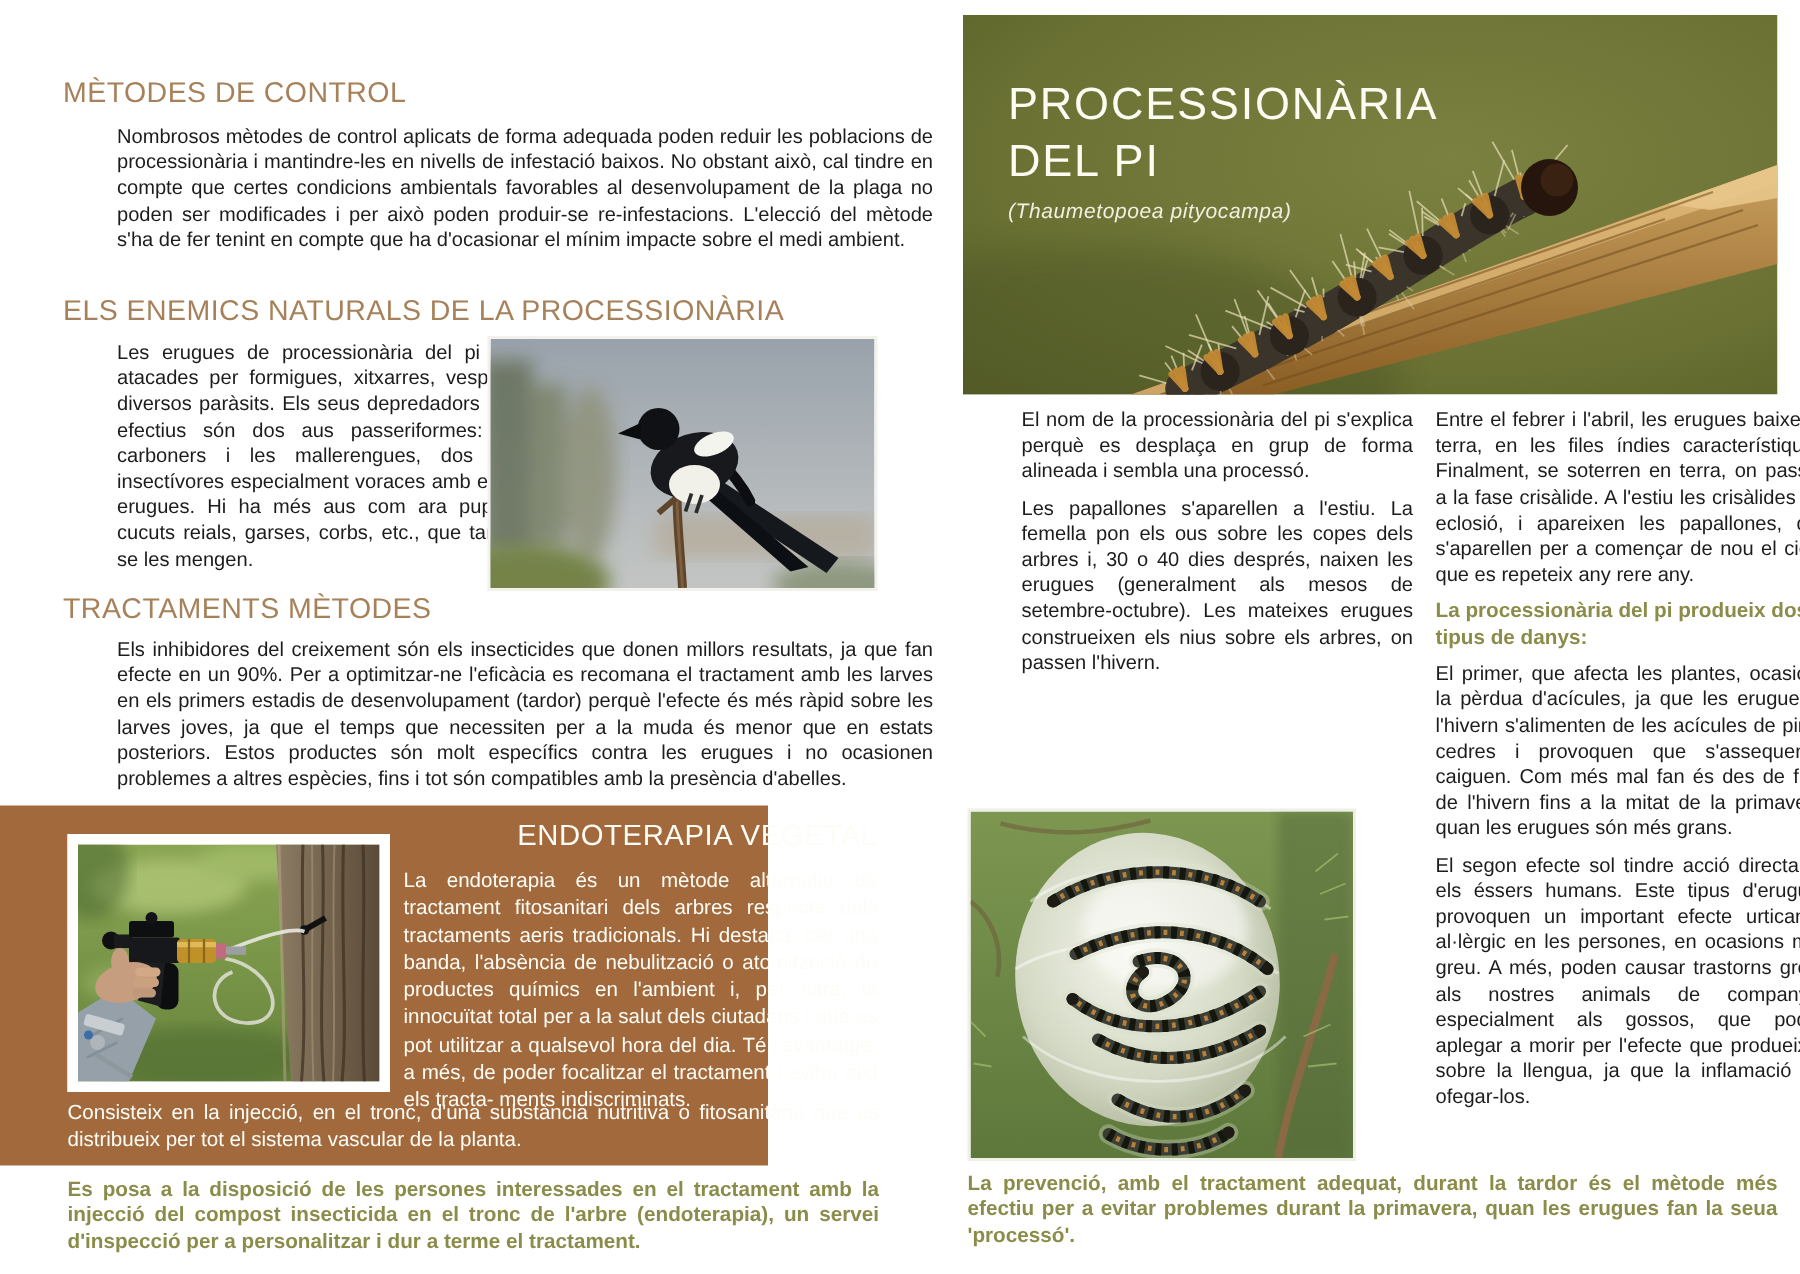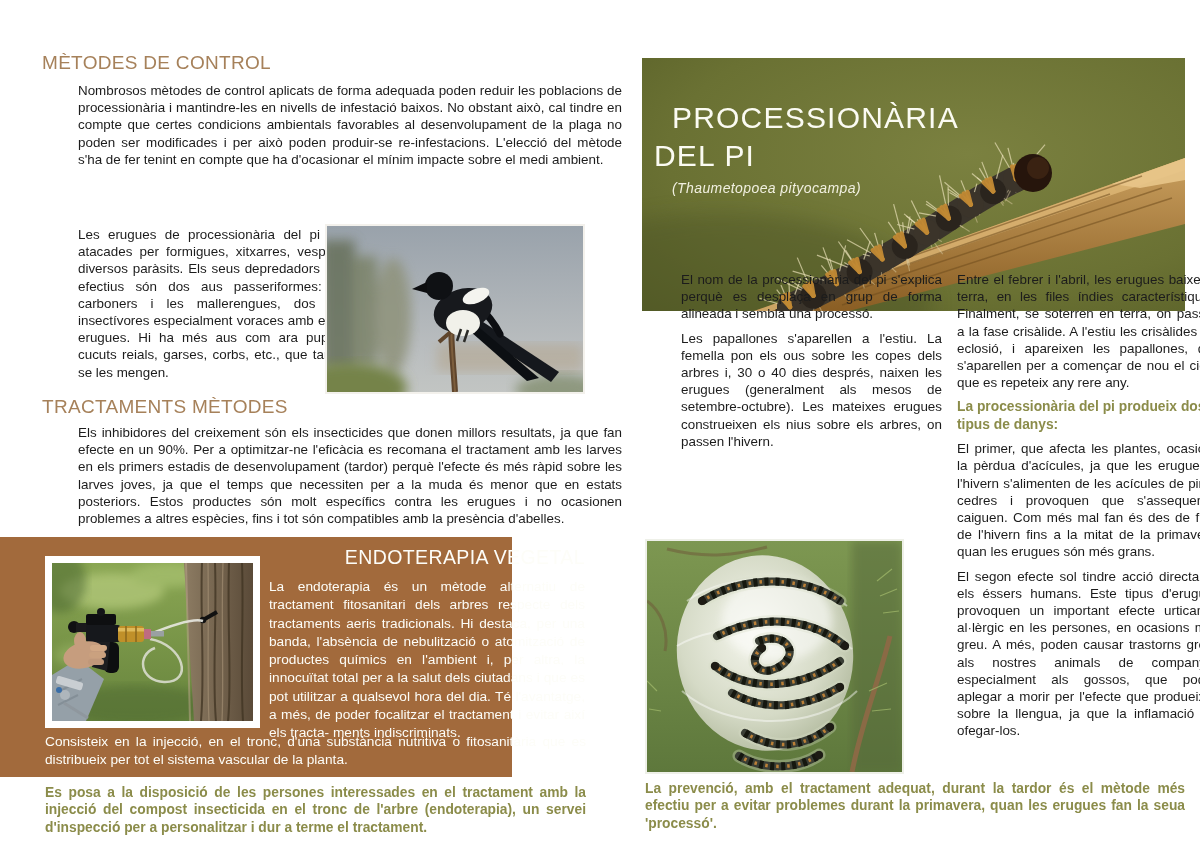--- a/index.html
+++ b/index.html
@@ -35,20 +35,21 @@
   .catdot  { fill:none; stroke:#bb8038; stroke-width:3.5; stroke-dasharray:2.5 8.5; stroke-dashoffset:5; }
 </style>
 </head>
 <body>
 
 <div id="canvas">
 
   <div class="abs h" style="left:42px; top:52px;">MÈTODES  DE CONTROL</div>
   <div class="abs bodytxt" style="left:42px; top:82px; width:544px;">Nombrosos mètodes de control aplicats de forma adequada poden reduir les poblacions de processionària i mantindre-les en nivells de infestació baixos. No obstant això, cal tindre en compte que certes condicions ambientals favorables al desenvolupament de la plaga no poden ser modificades i per això poden produir-se re-infestacions. L'elecció del mètode s'ha de fer tenint en compte que ha d'ocasionar el mínim impacte sobre el medi ambient.</div>
 
+  <div class="abs h" style="left:42px; top:197px;">ELS ENEMICS NATURALS DE LA PROCESSIONÀRIA</div>
   <div class="abs bodytxt" style="left:42px; top:226px; width:272px;">Les erugues de processionària del pi són atacades per formigues, xitxarres, vespes i diversos paràsits. Els seus depredadors més efectius són dos aus passeriformes: els carboners i les mallerengues, dos aus insectívores especialment voraces amb estes erugues. Hi ha més aus com ara puputs, cucuts reials, garses, corbs, etc., que també se les mengen.</div>
 
   <div class="abs photo-frame" style="left:325px; top:224px; width:260px; height:170px; border:2px solid #f3f1ec;">
     <svg width="256" height="166" viewBox="0 0 256 166">
       <defs>
         <linearGradient id="skyG" x1="0" y1="0" x2="0" y2="1">
           <stop offset="0" stop-color="#99a2ab"></stop>
             <stop offset="0.7" stop-color="#b8bcbe"></stop>
             <stop offset="1" stop-color="#c2c5c3"></stop>
         </linearGradient>
@@ -157,21 +158,21 @@
           <circle cx="13" cy="132" r="5" fill="#aeb6bc"></circle>
           <circle cx="7" cy="127" r="3" fill="#3a6ea8"></circle>
           <line x1="12" y1="140" x2="36" y2="155" stroke="#8f979e" stroke-width="3"></line>
         </g>
       </svg>
     </div>
   </div>
 
   <div class="abs olivebold" style="left:45px; top:784px; width:541px;">Es posa a la disposició de les persones interessades en el tractament amb la injecció del compost insecticida en el tronc de l'arbre (endoterapia), un servei d'inspecció per a personalitzar i dur a terme el tractament.</div>
 
-  <div class="abs" style="left:642px; top:10px; width:543px; height:253px;margin-top:48px;">
+  <div class="abs" style="left:642px; top:10px; width:543px; height:253px;">
     <svg id="hero-svg" width="543" height="253" viewBox="0 0 543 253">
       <defs>
         <radialGradient id="heroG" cx="60%" cy="38%" r="85%">
           <stop offset="0" stop-color="#7b8140"></stop>
             <stop offset="0.65" stop-color="#6a7133"></stop>
             <stop offset="1" stop-color="#596028"></stop>
         </radialGradient>
         <linearGradient id="branchG" x1="0" y1="0" x2="0" y2="1">
           <stop offset="0" stop-color="#caa05f"></stop>
             <stop offset="1" stop-color="#8a5e24"></stop>
@@ -322,21 +323,21 @@
             <line x1="351.1200866699219" y1="133.32859802246094" x2="348.31940996524435" y2="120.63386643822189" stroke="#c28a34" stroke-width="4.5" stroke-linecap="round" opacity="0.95"></line>
             <line x1="374" y1="121" x2="370.1582373134026" y2="108.58062564136712" stroke="#c28a34" stroke-width="4.5" stroke-linecap="round" opacity="0.95"></line>
             <line x1="374" y1="121" x2="374" y2="108" stroke="#c28a34" stroke-width="4.5" stroke-linecap="round" opacity="0.95"></line>
             <line x1="374" y1="121" x2="377.8417626865974" y2="108.58062564136712" stroke="#c28a34" stroke-width="4.5" stroke-linecap="round" opacity="0.95"></line>
           </g>
         <circle cx="391" cy="115" r="19" fill="#26150c"></circle>
         <circle cx="396" cy="110" r="11" fill="#3a2212"></circle>
       </g>
     </svg>
     <div class="abs hero-title" style="left:30px; top:41px;">PROCESSIONÀRIA</div>
-    <div class="abs hero-title" style="left:12px; top:79px;">DEL PI</div>
+    <div class="abs hero-title" style="left:30px; top:79px;">DEL PI</div>
     <div class="abs hero-sub" style="left:30px; top:122px;">(Thaumetopoea pityocampa)</div>
   </div>
 
   <div class="abs bodytxt rcol" style="left:645px; top:271px; width:261px;">
     <p>El nom de la processionària del pi s'explica perquè es desplaça en grup de forma alineada i sembla una processó.</p>
     <p>Les papallones s'aparellen a l'estiu. La femella pon els ous sobre les copes dels arbres i, 30 o 40 dies després, naixen les erugues (generalment als mesos de setembre-octubre). Les mateixes erugues construeixen els nius sobre els arbres, on passen l'hivern.</p>
   </div>
 
   <div class="abs photo-frame" style="left:645px; top:539px; width:259px; height:235px; border:2px solid #eef0e8;">
     <svg width="255" height="231" viewBox="0 0 255 231">

